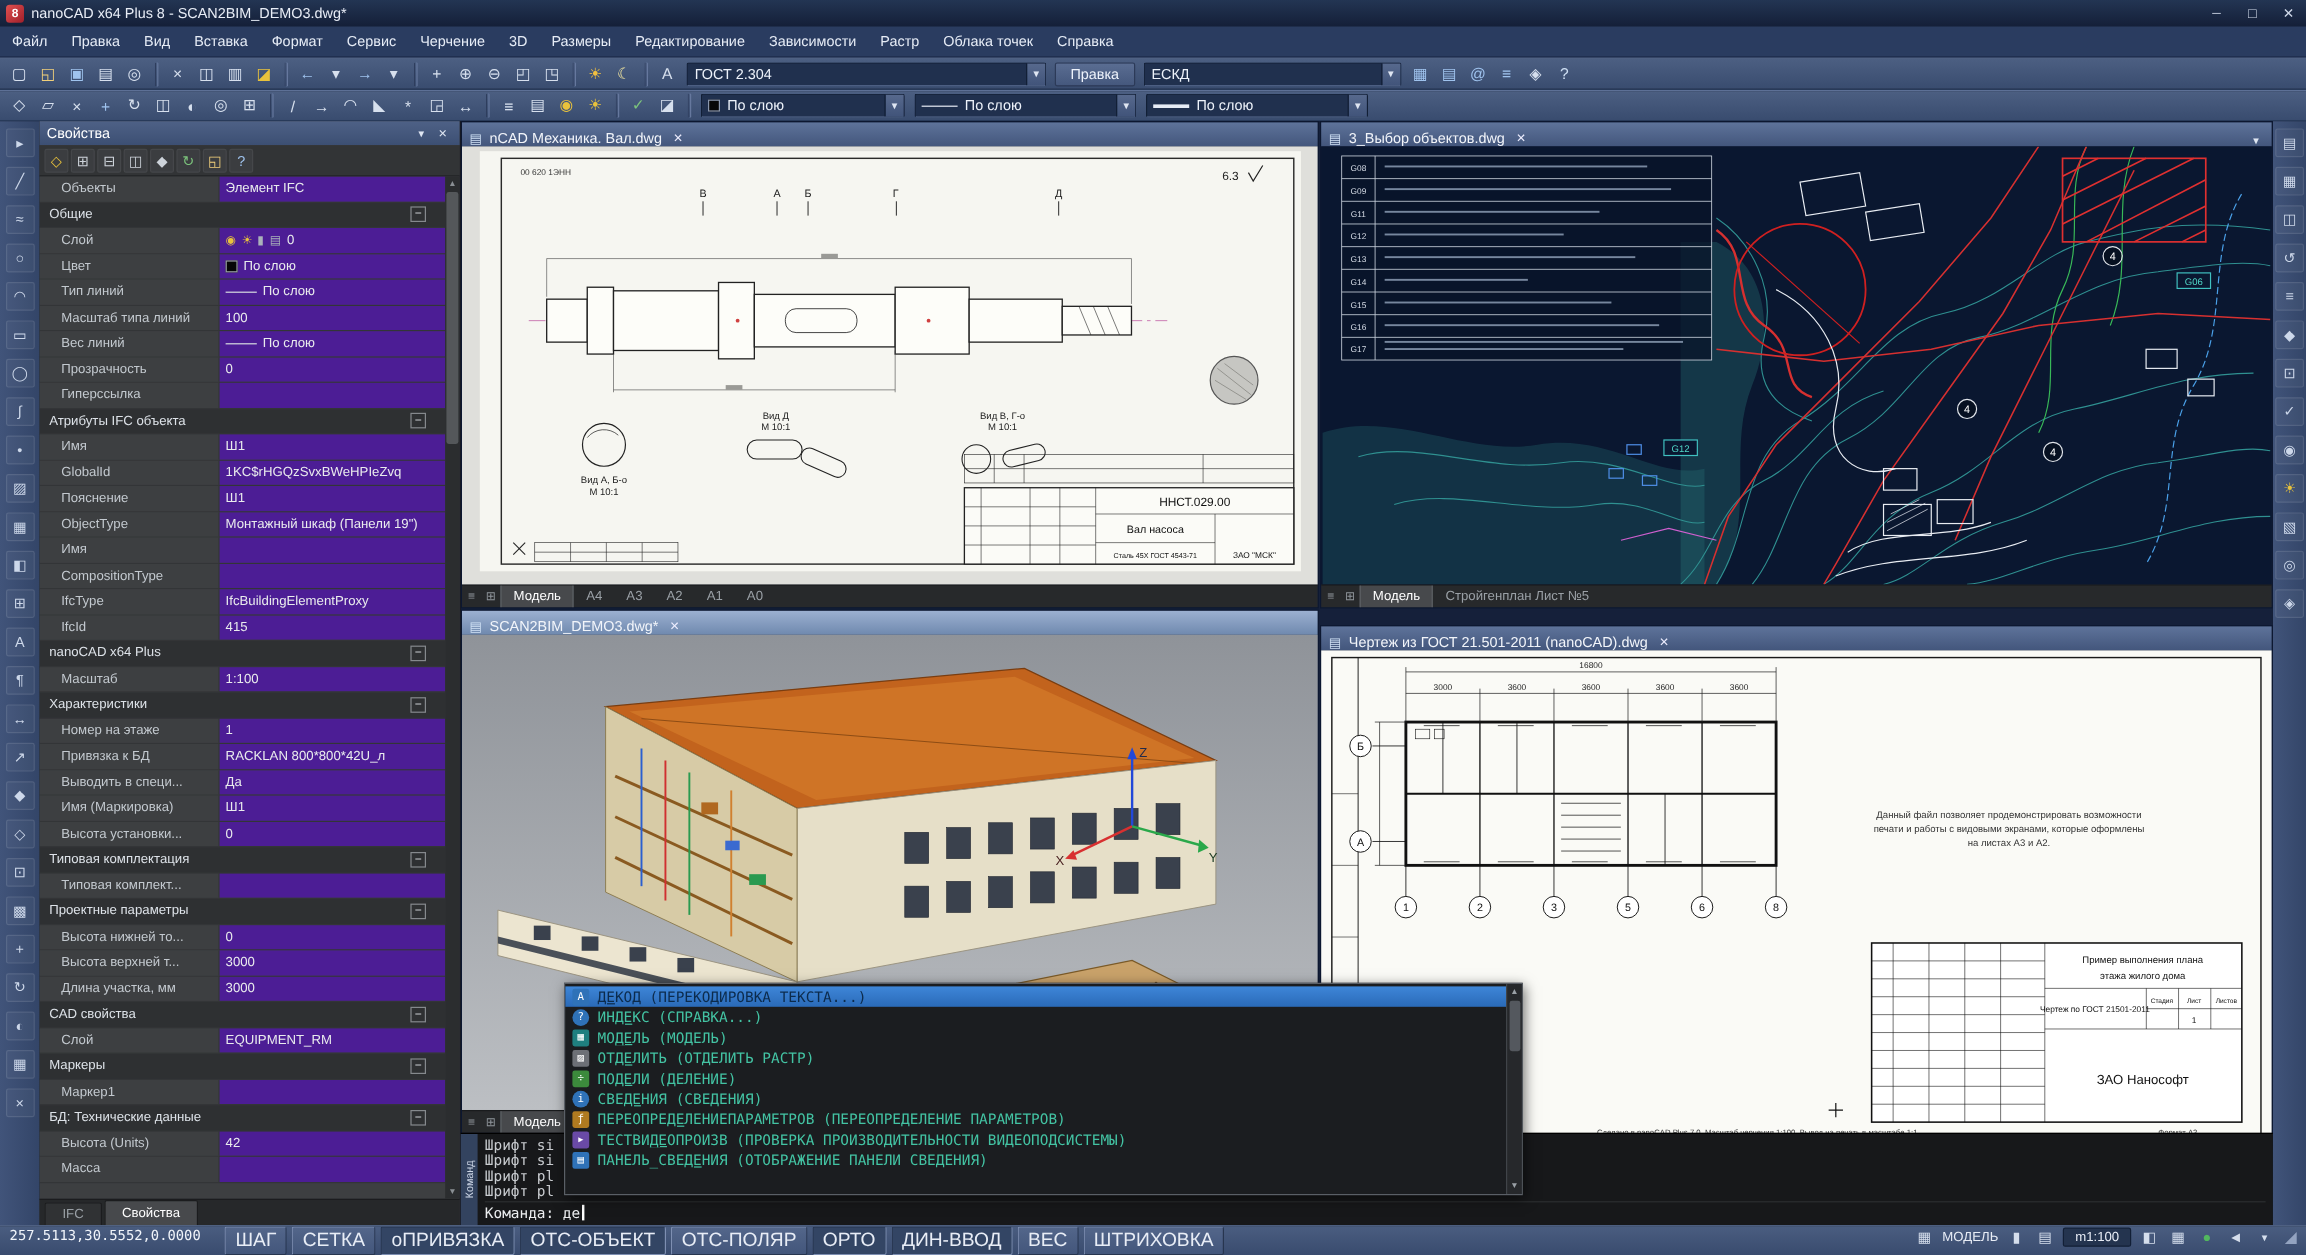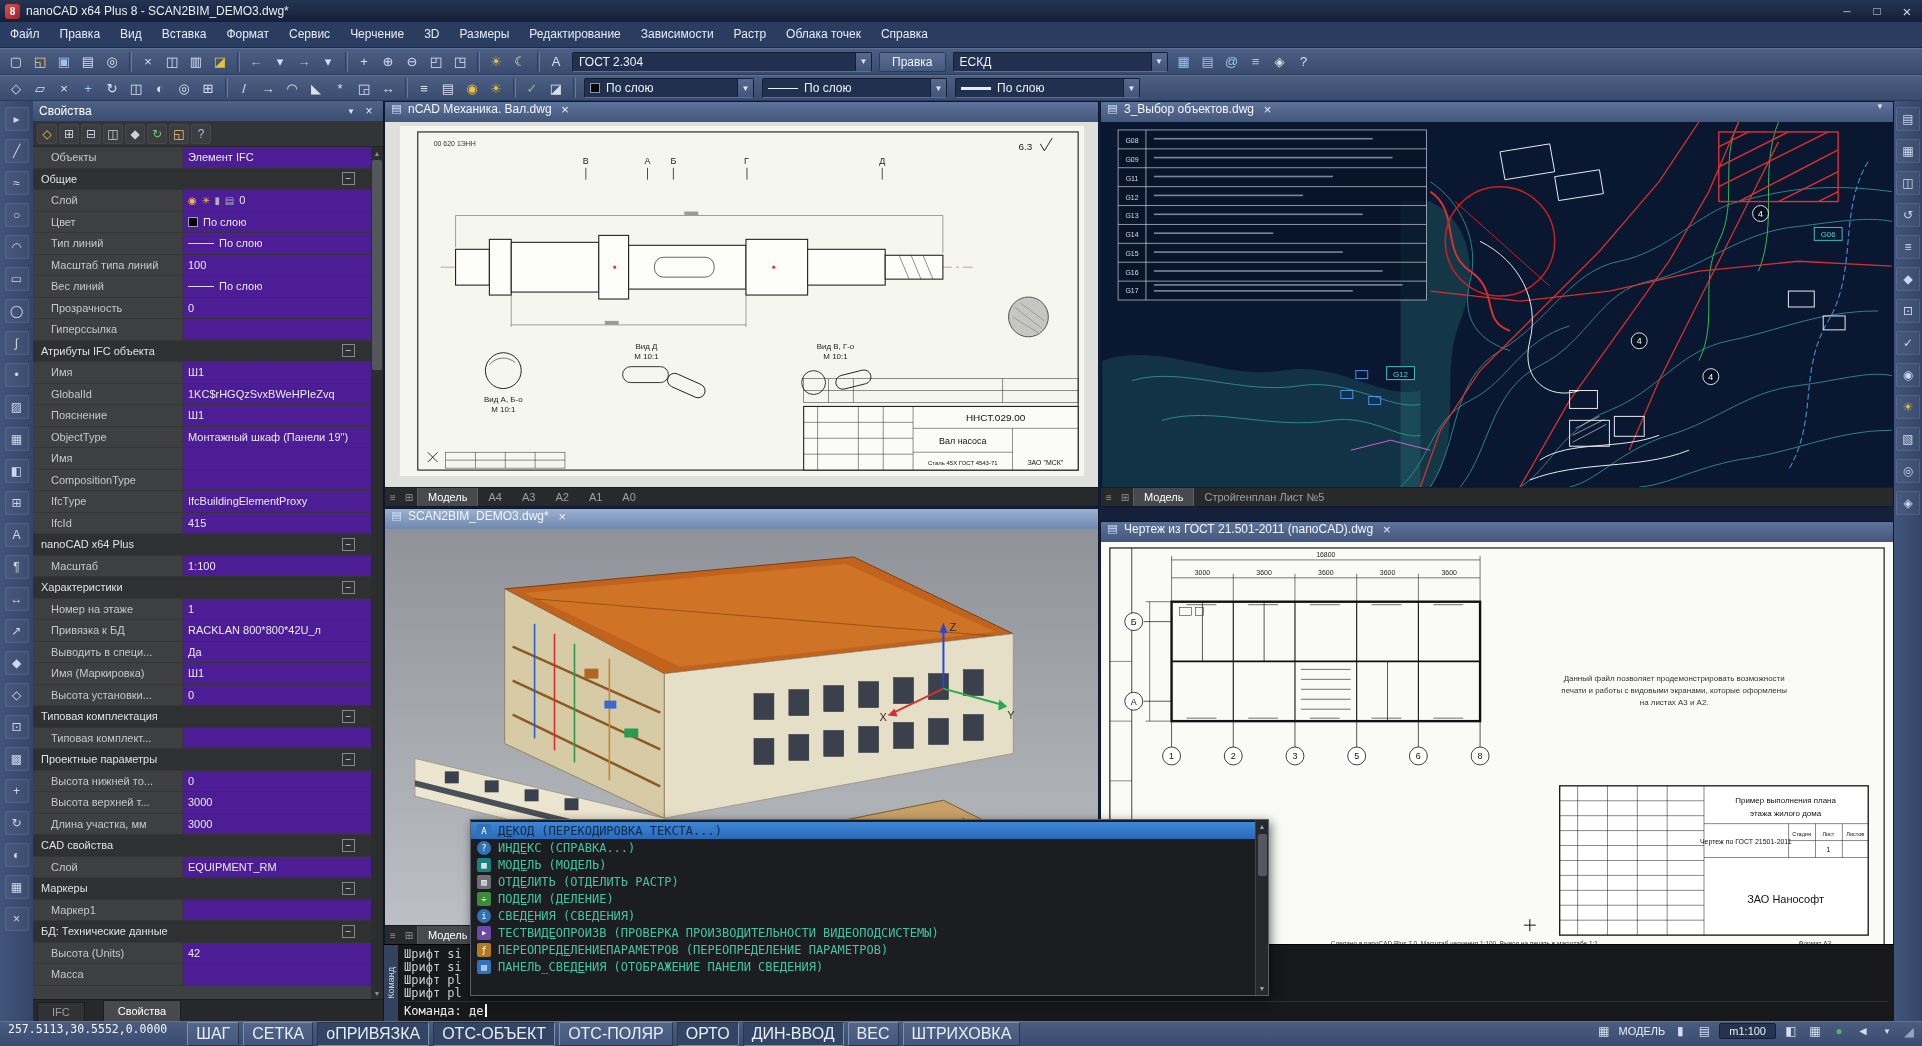--- a/index.html
+++ b/index.html
@@ -81,33 +81,33 @@
 .k-layer .pdeco::before{content:"◉ ☀";color:#e8c23c;font-size:10px;letter-spacing:1px;margin-right:3px}
 .k-layer .pdeco::after{content:"▮ ▤";color:#aab2ba;font-size:10px;letter-spacing:1px}
 .k-color .pdeco{display:inline-flex;width:10px;height:10px;background:#060606;border:1px solid #9aa0a6;margin-right:5px}
 .k-line .pdeco{display:inline-flex;width:26px;border-top:1px solid #d8dde2;margin-right:5px}
 .props-scroll{position:absolute;right:0;top:0;bottom:0;width:12px;background:#2b2d2f;
   display:flex;flex-direction:column;align-items:center}
 .ps-arr{height:12px;width:12px;color:#8a8f94;font-size:7px;display:flex;align-items:center;justify-content:center}
 .ps-arr-up::before{content:"▲"}.ps-arr-dn::before{content:"▼"}
 .props-thumb{width:10px;height:210px;background:#54575a;border-radius:2px;margin:1px}
 .props-scroll .spacer{flex:1}
-.props-tabs{height:22px;background:#26282a;display:flex;align-items:flex-end;padding-left:4px;gap:18px;
+.props-tabs{height:22px;background:#26282a;display:flex;align-items:flex-end;padding-left:4px;gap:2px;
   border-top:1px solid #1b1c1e;flex:0 0 auto}
 .ptab{height:19px;padding:0 14px;font-size:11px;color:#9aa0a6;background:#303234;
   border:1px solid #1b1c1e;border-bottom:none;display:flex;align-items:center;border-radius:2px 2px 0 0}
 .ptab.active{background:#47494c;color:#fff;height:21px}
 
 .mdi{position:absolute;left:384px;top:101px;width:1510px;height:920px;background:#15203a}
 .win{position:absolute;border:1px solid #0c1730;display:flex;flex-direction:column}
 .win-tl{left:0;top:0;width:715px;height:406px}
 .win-tr{left:716px;top:0;width:794px;height:406px}
 .win-bl{left:0;top:407px;width:715px;height:437px}
 .win-br{left:716px;top:420px;width:794px;height:437px}
-.wtitle{height:20px;background:linear-gradient(#5e739a,#43567c);display:flex;align-items:flex-start;
+.wtitle{height:20px;background:linear-gradient(#5e739a,#43567c);display:flex;align-items:flex-end;
   color:#f2f5fa;font-size:12px;padding:0 5px;flex:0 0 auto}
 .win.active .wtitle{background:linear-gradient(#9cb0d1,#6f89ae)}
 .wicon{width:13px;margin-right:5px;color:#cfe0f4;font-size:11px;text-align:center}
 .wicon::before{content:"▤"}
 .wclose{width:15px;height:15px;margin-left:6px;display:flex;align-items:center;justify-content:center;font-size:13px;color:#eef}
 .wclose::before{content:"×"}
 .wmenu{margin-left:auto;width:16px;text-align:center;font-size:8px;color:#dfe6f2}
 .wmenu::before{content:"▼"}
 .wbody{flex:1;position:relative;overflow:hidden}
 .wbody svg{position:absolute;inset:0;width:100%;height:100%}
@@ -1368,26 +1368,26 @@
       </div>
       <div class="popup-item">
         <span class="pi-icon js-icon divide-icon"></span>
         <span class="pi-text"><span class="pi-pre">ПО</span><span class="pi-match">ДЕ</span><span class="pi-post">ЛИ (ДЕЛЕНИЕ)</span></span>
       </div>
       <div class="popup-item">
         <span class="pi-icon js-icon info-icon"></span>
         <span class="pi-text"><span class="pi-pre">СВЕ</span><span class="pi-match">ДЕ</span><span class="pi-post">НИЯ (СВЕДЕНИЯ)</span></span>
       </div>
       <div class="popup-item">
+        <span class="pi-icon js-icon params-icon"></span>
+        <span class="pi-text"><span class="pi-pre">ПЕРЕОПРЕ</span><span class="pi-match">ДЕ</span><span class="pi-post">ЛЕНИЕПАРАМЕТРОВ (ПЕРЕОПРЕДЕЛЕНИЕ ПАРАМЕТРОВ)</span></span>
+      </div>
+      <div class="popup-item">
         <span class="pi-icon js-icon video-test-icon"></span>
         <span class="pi-text"><span class="pi-pre">ТЕСТВИ</span><span class="pi-match">ДЕ</span><span class="pi-post">ОПРОИЗВ (ПРОВЕРКА ПРОИЗВОДИТЕЛЬНОСТИ ВИДЕОПОДСИСТЕМЫ)</span></span>
-      </div>
-      <div class="popup-item">
-        <span class="pi-icon js-icon params-icon"></span>
-        <span class="pi-text"><span class="pi-pre">ПЕРЕОПРЕ</span><span class="pi-match">ДЕ</span><span class="pi-post">ЛЕНИЕПАРАМЕТРОВ (ПЕРЕОПРЕДЕЛЕНИЕ ПАРАМЕТРОВ)</span></span>
       </div>
       <div class="popup-item">
         <span class="pi-icon js-icon info-panel-icon"></span>
         <span class="pi-text"><span class="pi-pre">ПАНЕЛЬ_СВЕ</span><span class="pi-match">ДЕ</span><span class="pi-post">НИЯ (ОТОБРАЖЕНИЕ ПАНЕЛИ СВЕДЕНИЯ)</span></span>
       </div>
     </div>
   <div class="popup-scroll">
     <span class="ps-up"></span>
     <span class="ps-thumb"></span>
     <span class="ps-down"></span>

